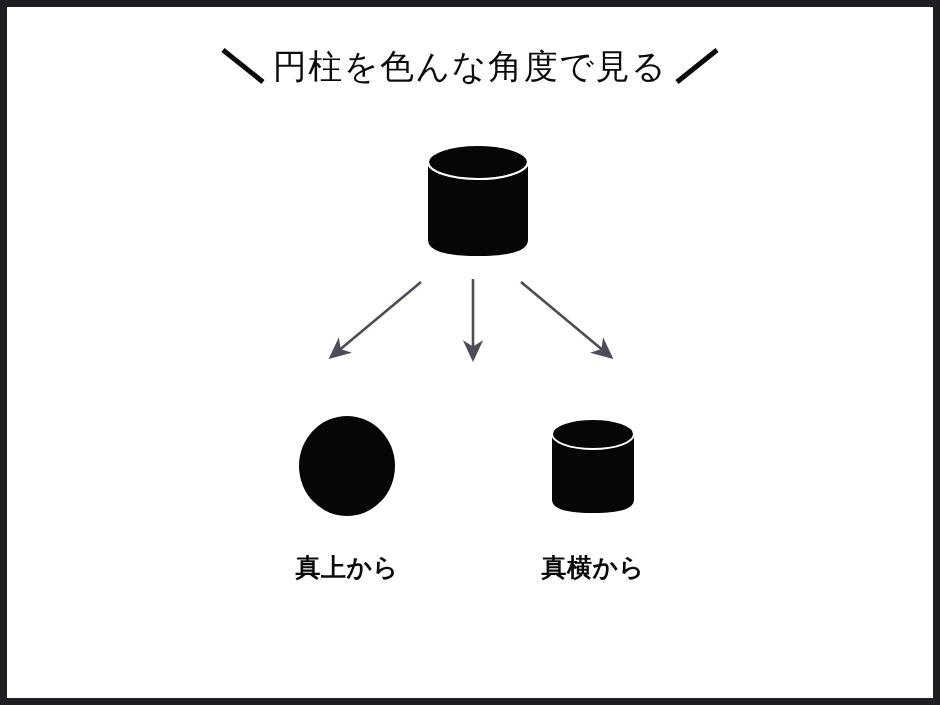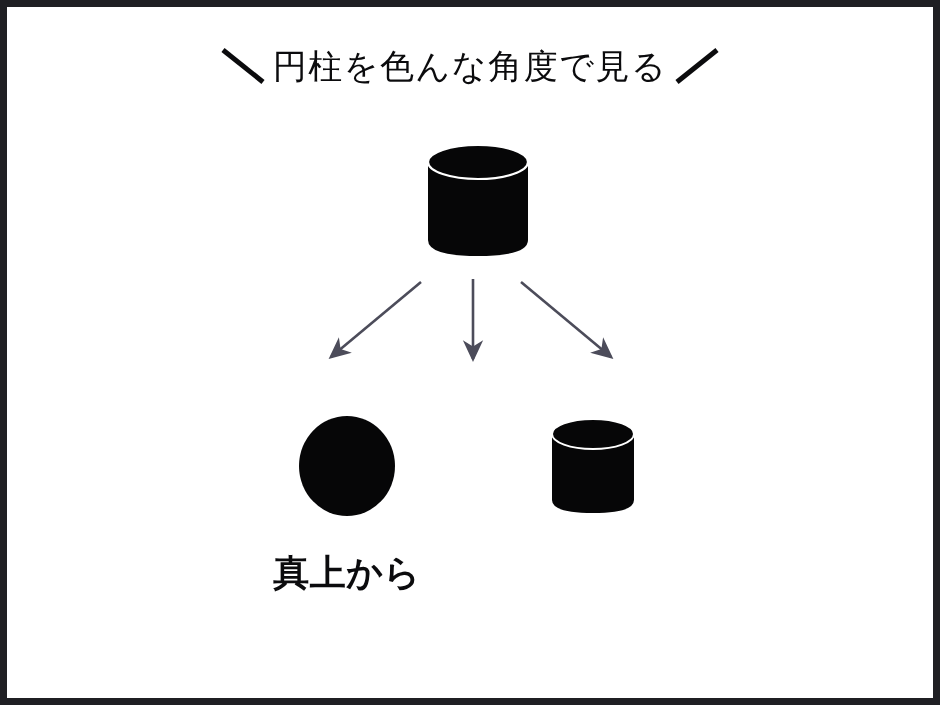--- a/index.html
+++ b/index.html
@@ -98,21 +98,21 @@
     align-items: center;
   }
   .view-figure {
     height: 122px;
     display: flex;
     align-items: center;
     justify-content: center;
   }
   .view-caption {
     margin-top: 28px;
-    font-size: 36px;
+    font-size: 25px;
     font-weight: 700;
     color: #0b0b0d;
     letter-spacing: 0.5px;
     white-space: nowrap;
     line-height: 1;
   }
 
   
   .shape-circle {
     width: 96px;
@@ -173,19 +173,20 @@
       </div>
 
       <div class="view-col">
         <div class="view-figure">
           <svg class="shape-cylinder" viewBox="0 0 92 104">
             <path d="M5,20 L5,86 Q5,99 46,99 Q87,99 87,86 L87,20 Z" fill="#060607"></path>
             <ellipse cx="46" cy="20" rx="41" ry="15" fill="#060607"></ellipse>
             <ellipse cx="46" cy="20" rx="41" ry="15" fill="none" stroke="#ffffff" stroke-width="2"></ellipse>
           </svg>
         </div>
+        <div class="view-caption">真横から</div>
       </div>
 
 
     </div>
 
   </div>
 </div>
 
 </body></html>

